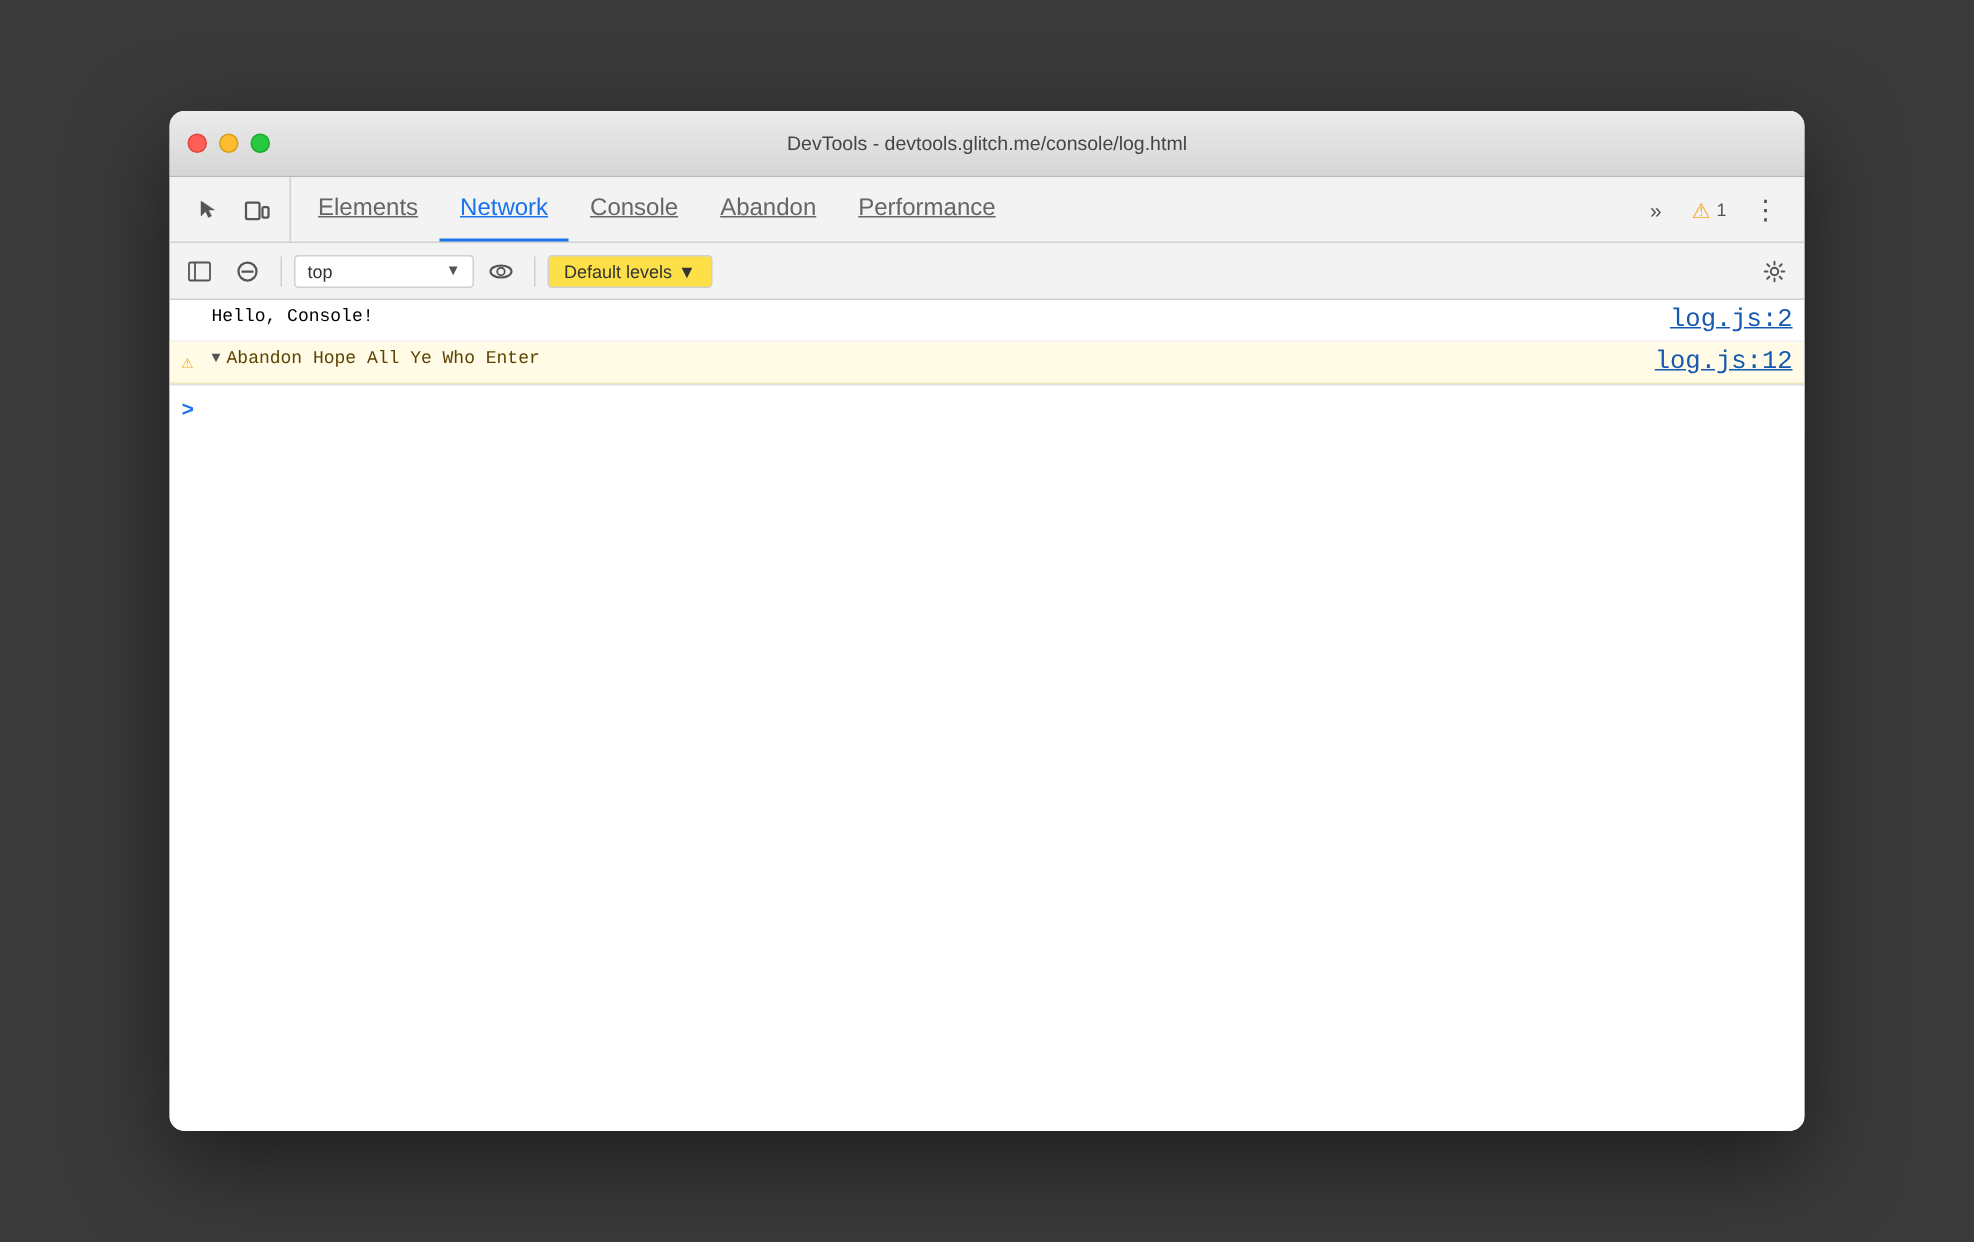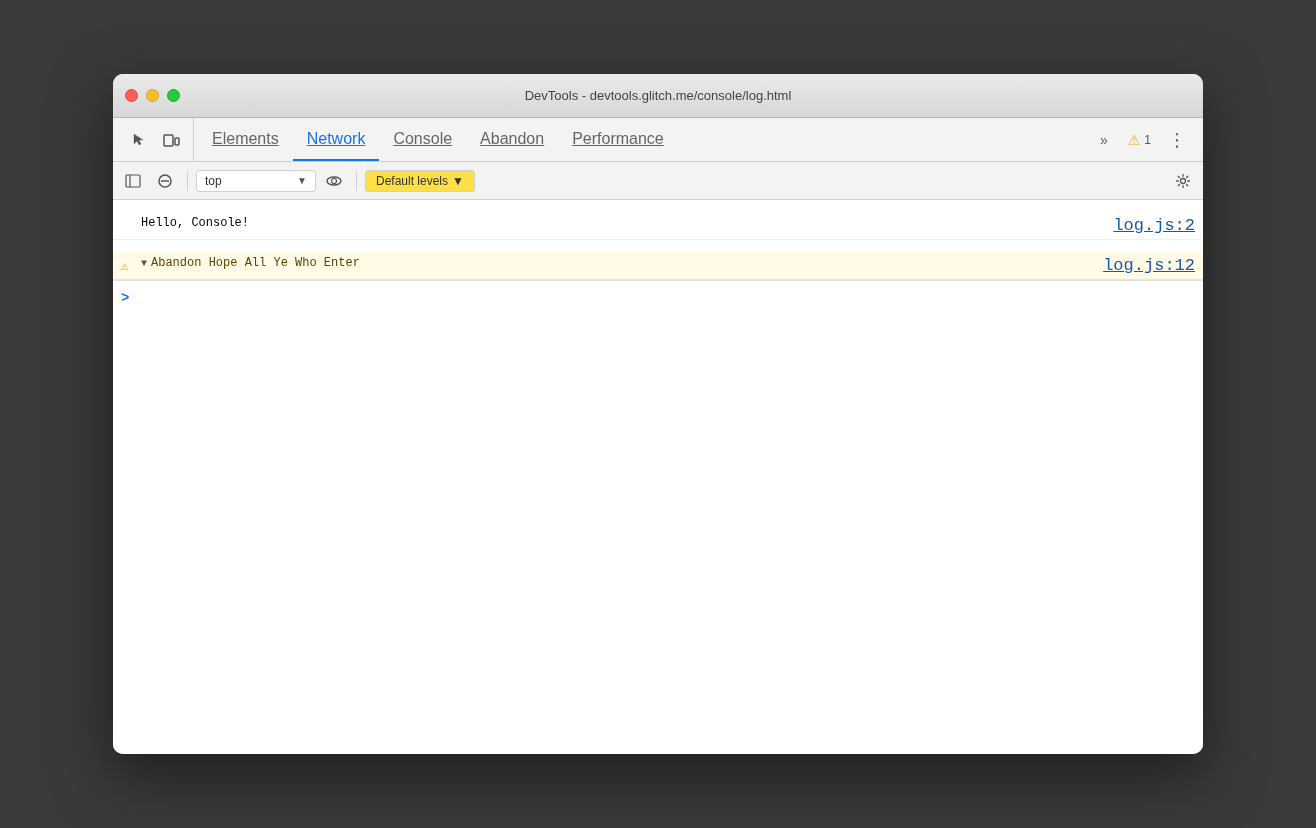--- a/index.html
+++ b/index.html
@@ -266,21 +266,20 @@
       font-size: 12px;
     }
 
     .console-row {
       display: flex;
       align-items: flex-start;
       padding: 4px 8px 4px 28px;
       border-bottom: 1px solid #f0f0f0;
       position: relative;
       min-height: 24px;
-      margin-top: 12px;
     }
 
     .console-row.warning {
       background: #fffbe6;
       border-bottom: 1px solid #f0e9c0;
     }
 
     .console-row-icon {
       position: absolute;
       left: 8px;

